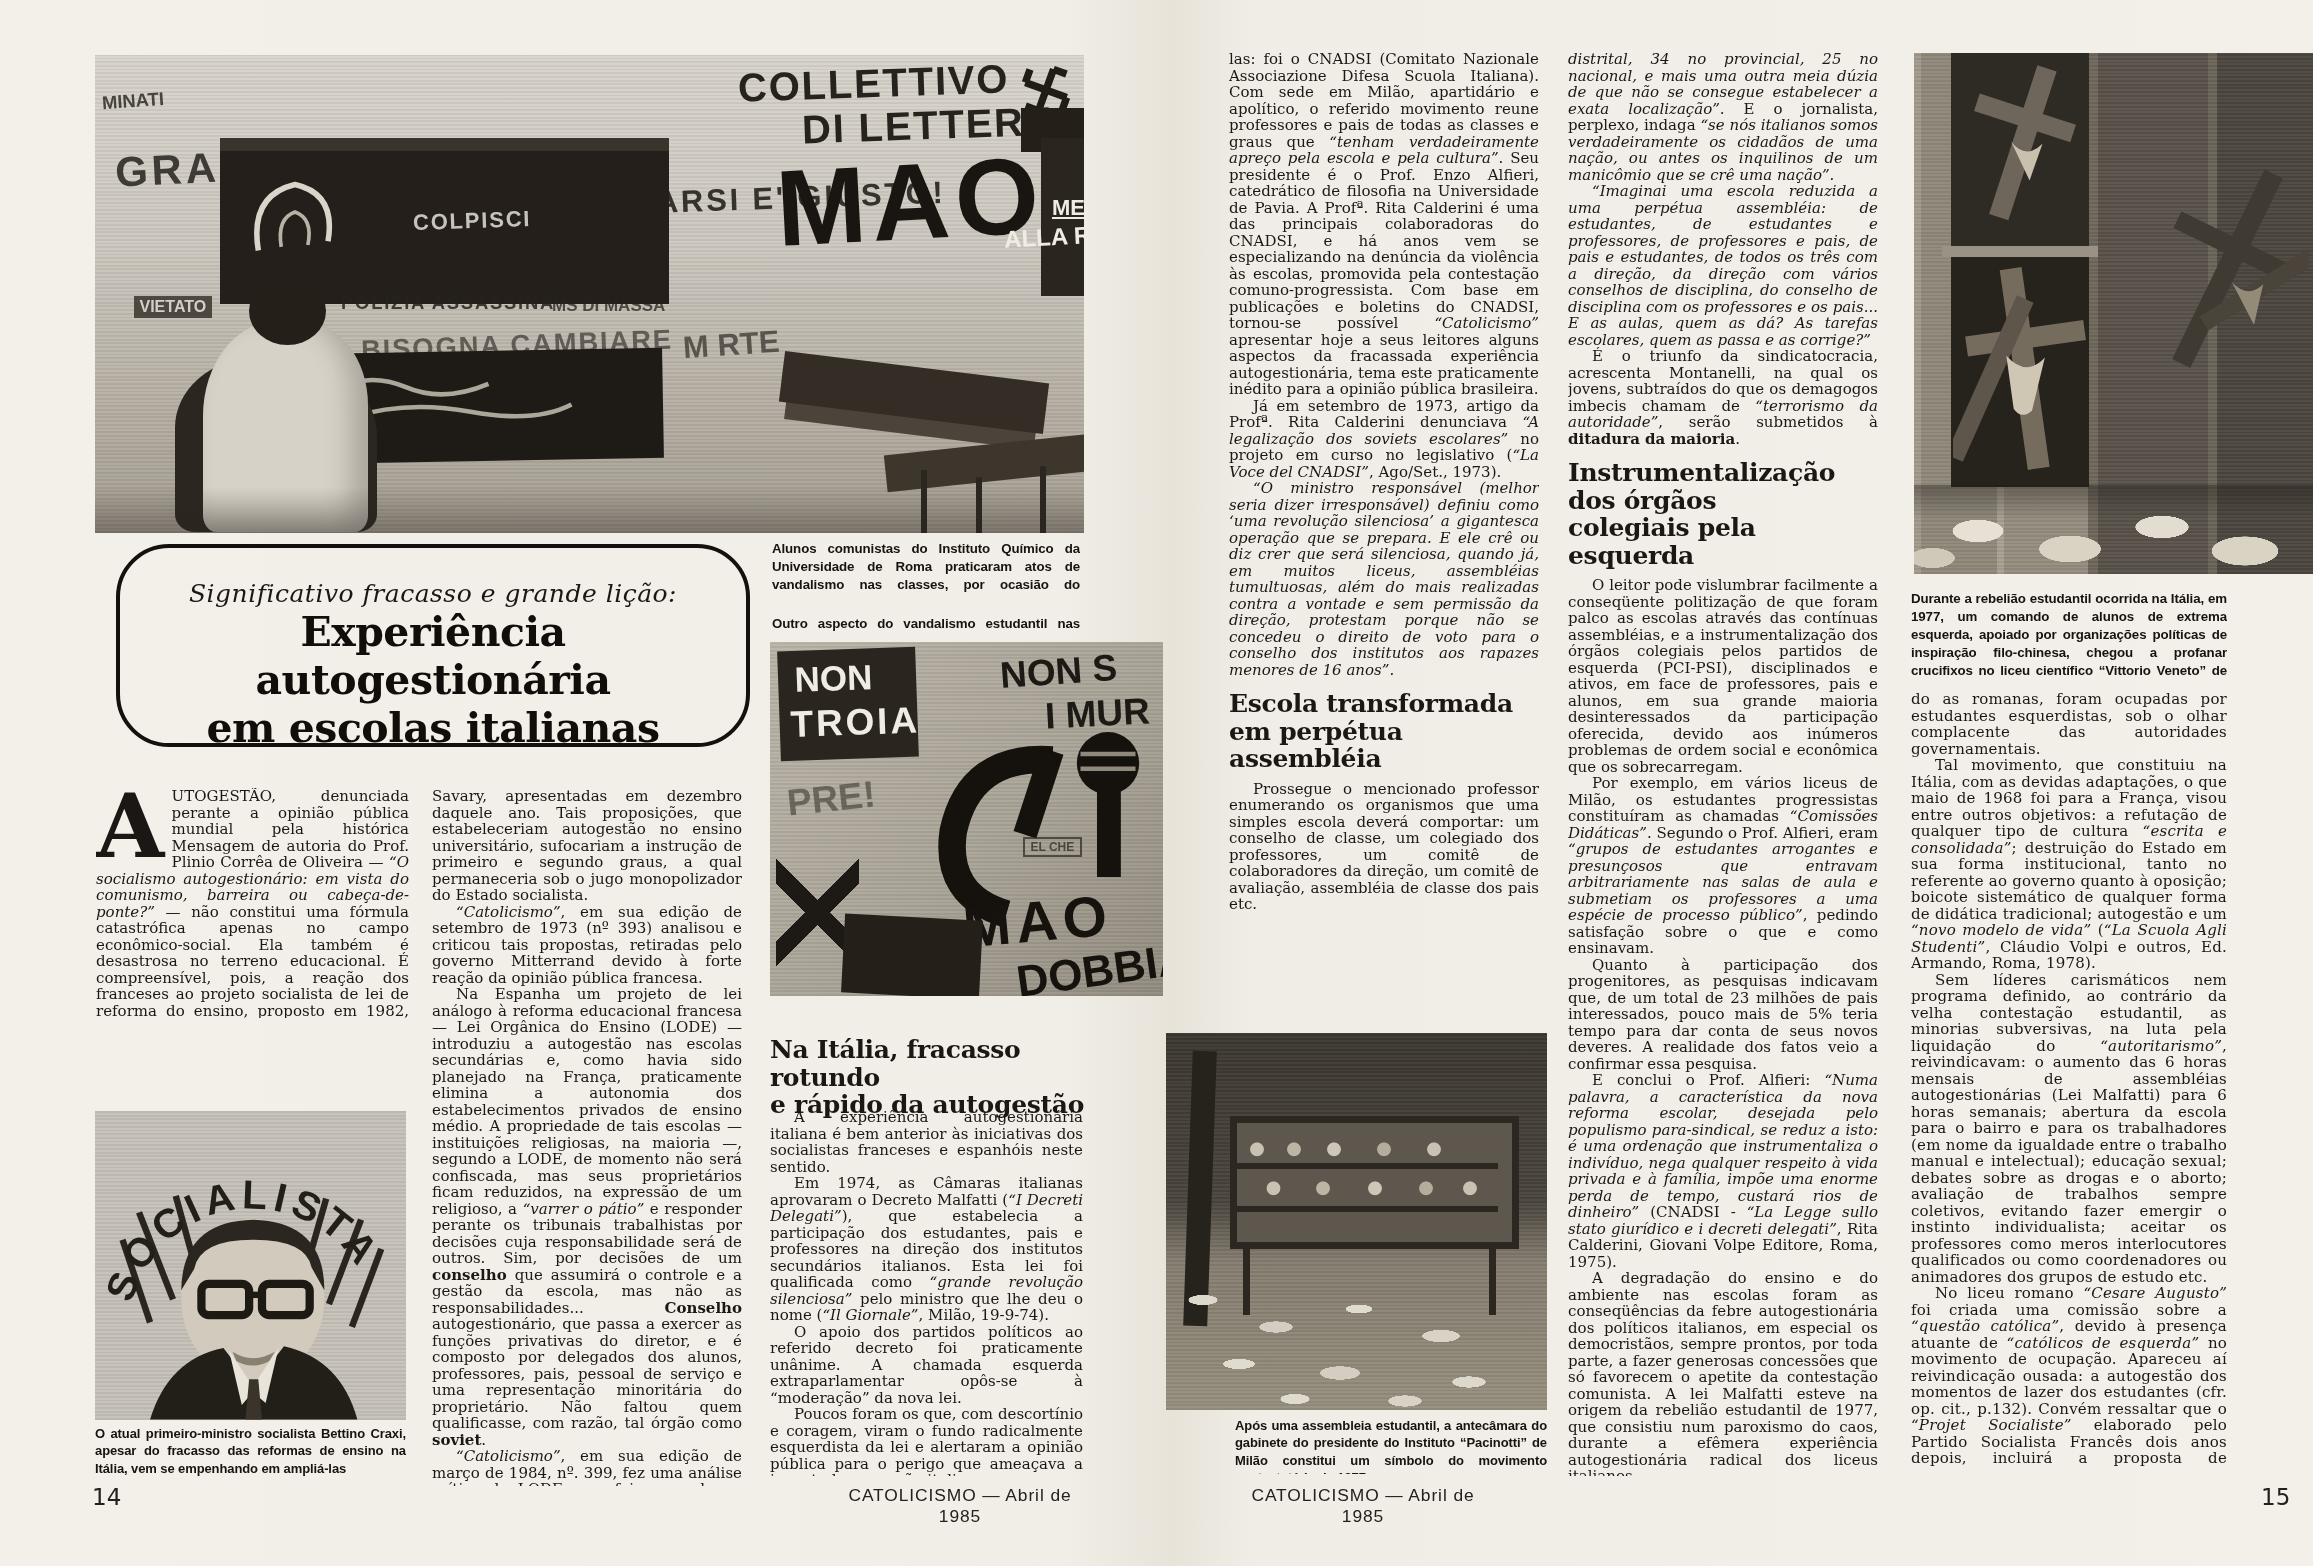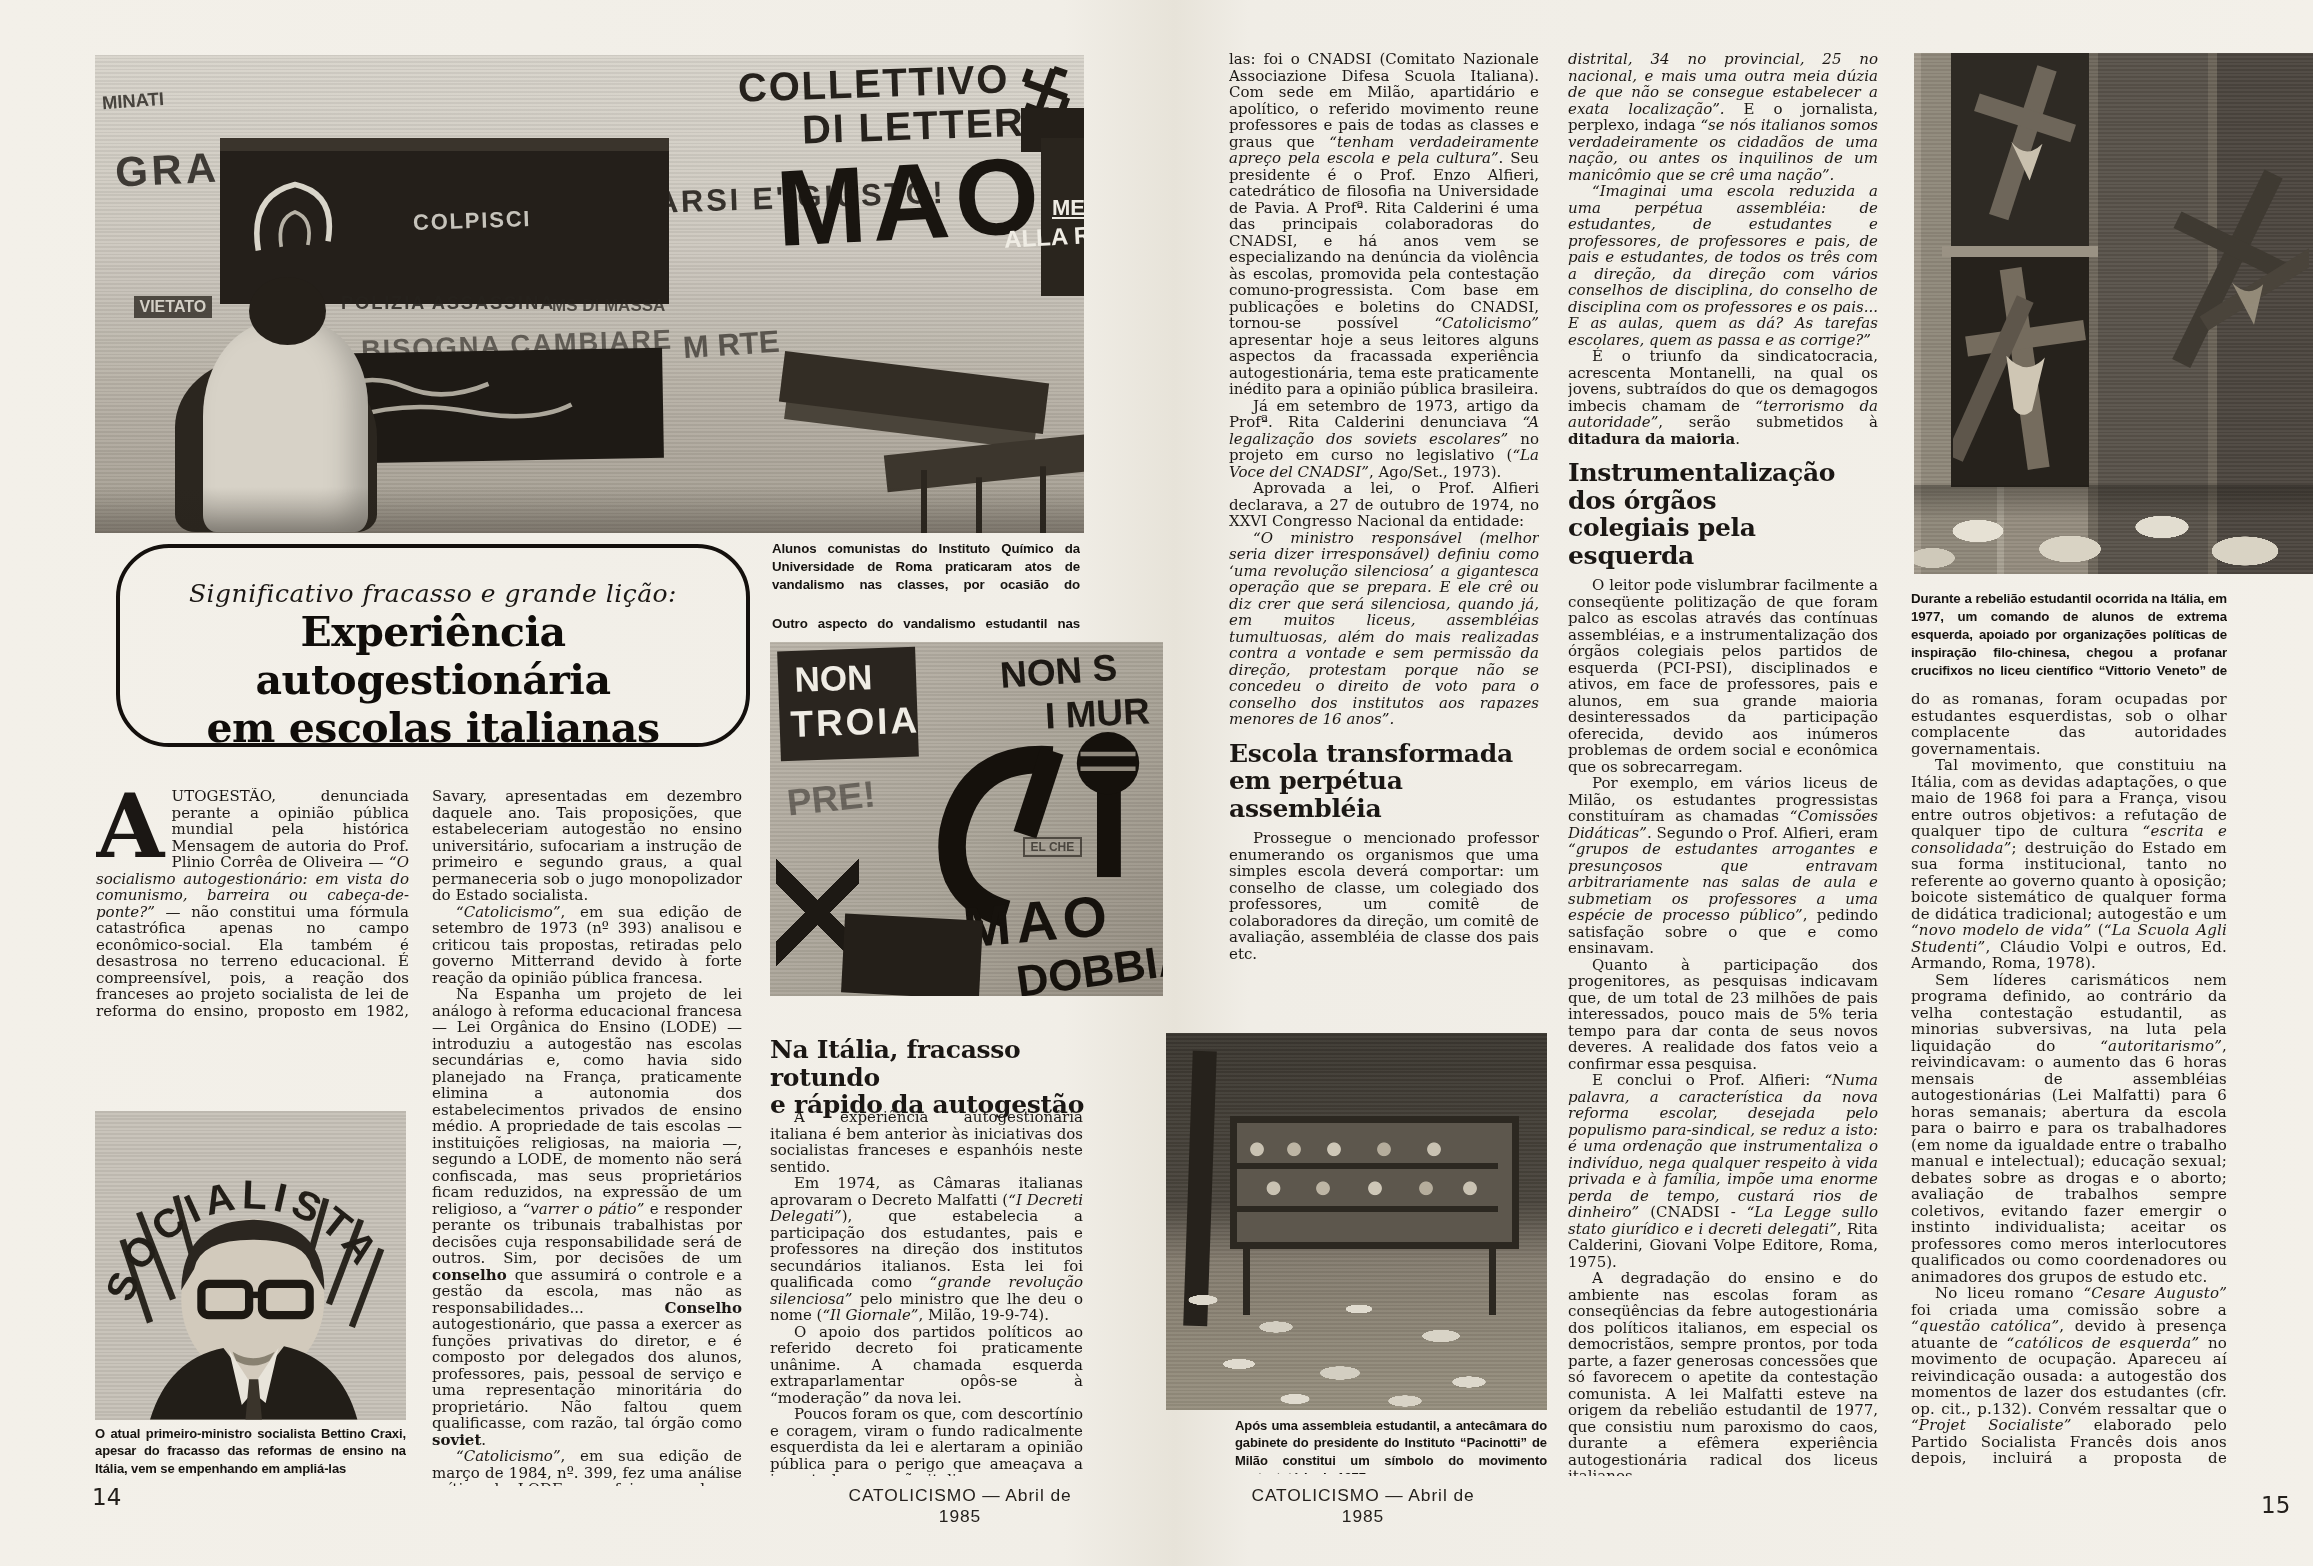--- a/index.html
+++ b/index.html
@@ -181,21 +181,20 @@
     <p><span>O apoio dos partidos políticos ao referido decreto foi praticamente unânime. A chamada esquerda extraparlamentar opôs-se à “moderação” da nova lei.</span></p>
     <p><span>Poucos foram os que, com descortínio e coragem, viram o fundo radicalmente esquerdista da lei e alertaram a opinião pública para o perigo que ameaçava a juventude e a nação italianas.</span></p>
 
   </div>
 
   <div class="footer" style="left:826px;top:1485px;width:268px;text-align:center;">CATOLICISMO — Abril de 1985</div>
 
   <div class="col" style="left:1229px;top:51px;width:310px;height:918px;">
     <p class="noind"><span>las: foi o CNADSI (Comitato Nazionale Associazione Difesa Scuola Italiana). Com sede em Milão, apartidário e apolítico, o referido movimento reune professores e pais de todas as classes e graus que </span><span class="i">“tenham verdadeiramente apreço pela escola e pela cultura”</span><span>. Seu presidente é o Prof. Enzo Alfieri, catedrático de filosofia na Universidade de Pavia. A Profª. Rita Calderini é uma das principais colaboradoras do CNADSI, e há anos vem se especializando na denúncia da violência às escolas, promovida pela contestação comuno-progressista. Com base em publicações e boletins do CNADSI, tornou-se possível </span><span class="i">“Catolicismo”</span><span> apresentar hoje a seus leitores alguns aspectos da fracassada experiência autogestionária, tema este praticamente inédito para a opinião pública brasileira.</span></p>
     <p><span>Já em setembro de 1973, artigo da Profª. Rita Calderini denunciava </span><span class="i">“A legalização dos soviets escolares”</span><span> no projeto em curso no legislativo (</span><span class="i">“La Voce del CNADSI”</span><span>, Ago/Set., 1973).</span></p>
-    <p><span>Aprovada a lei, o Prof. Alfieri declarava, a 27 de outubro de 1974, no XXVI Congresso Nacional da entidade:</span></p>
     <p><span class="i">“O ministro responsável (melhor seria dizer irresponsável) definiu como ‘uma revolução silenciosa’ a gigantesca operação que se prepara. E ele crê ou diz crer que será silenciosa, quando já, em muitos liceus, assembléias tumultuosas, além do mais realizadas contra a vontade e sem permissão da direção, protestam porque não se concedeu o direito de voto para o conselho dos institutos aos rapazes menores de 16 anos”.</span></p>
     <div class="h2block">
       <div class="h2">Escola transformada</div>
       <div class="h2">em perpétua assembléia</div>
     </div>
     <p><span>Prossegue o mencionado professor enumerando os organismos que uma simples escola deverá comportar: um conselho de classe, um colegiado dos professores, um comitê de colaboradores da direção, um comitê de avaliação, assembléia de classe dos pais etc.</span></p>
 
   </div>
 
   <div class="photo" style="left:1166px;top:1033px;width:381px;height:377px;background:linear-gradient(180deg,#3b3730 0%,#4a453d 45%,#847c6f 60%,#97907f 100%);">
@@ -293,16 +292,16 @@
   </div>
   <div class="cap" style="left:1911px;top:590px;width:316px;height:92px;">Durante a rebelião estudantil ocorrida na Itália, em 1977, um comando de alunos de extrema esquerda, apoiado por organizações políticas de inspiração filo-chinesa, chegou a profanar crucifixos no liceu científico “Vittorio Veneto” de Milão</div>
 
   <div class="col" style="left:1911px;top:691px;width:316px;height:776px;letter-spacing:0.2px;">
     <p class="noind"><span>do as romanas, foram ocupadas por estudantes esquerdistas, sob o olhar complacente das autoridades governamentais.</span></p>
     <p><span>Tal movimento, que constituiu na Itália, com as devidas adaptações, o que maio de 1968 foi para a França, visou entre outros objetivos: a refutação de qualquer tipo de cultura </span><span class="i">“escrita e consolidada”</span><span>; destruição do Estado em sua forma institucional, tanto no referente ao governo quanto à oposição; boicote sistemático de qualquer forma de didática tradicional; autogestão e um </span><span class="i">“novo modelo de vida”</span><span> (</span><span class="i">“La Scuola Agli Studenti”</span><span>, Cláudio Volpi e outros, Ed. Armando, Roma, 1978).</span></p>
     <p><span>Sem líderes carismáticos nem programa definido, ao contrário da velha contestação estudantil, as minorias subversivas, na luta pela liquidação do </span><span class="i">“autoritarismo”</span><span>, reivindicavam: o aumento das 6 horas mensais de assembléias autogestionárias (Lei Malfatti) para 6 horas semanais; abertura da escola para o bairro e para os trabalhadores (em nome da igualdade entre o trabalho manual e intelectual); educação sexual; debates sobre as drogas e o aborto; avaliação de trabalhos sempre coletivos, evitando fazer emergir o instinto individualista; aceitar os professores como meros interlocutores qualificados ou como coordenadores ou animadores dos grupos de estudo etc.</span></p>
     <p><span>No liceu romano </span><span class="i">“Cesare Augusto”</span><span> foi criada uma comissão sobre a </span><span class="i">“questão católica”</span><span>, devido à presença atuante de </span><span class="i">“católicos de esquerda”</span><span> no movimento de ocupação. Apareceu aí reivindicação ousada: a autogestão dos momentos de lazer dos estudantes (cfr. op. cit., p.132). Convém ressaltar que o </span><span class="i">“Projet Socialiste”</span><span> elaborado pelo Partido Socialista Francês dois anos depois, incluirá a proposta de autogestão do lazer, com a criação do Ministério do Tempo Livre.</span></p>
   </div>
 
-  <div class="pagenum" style="left:2261px;top:1484px;margin-top:8px;">15</div>
+  <div class="pagenum" style="left:2261px;top:1484px;">15</div>
 
 </div>
 
 
 </body></html>

